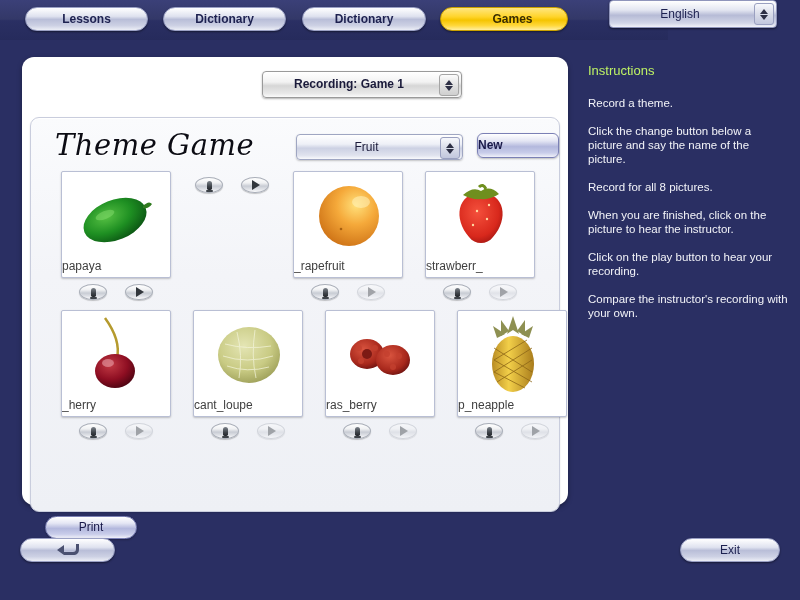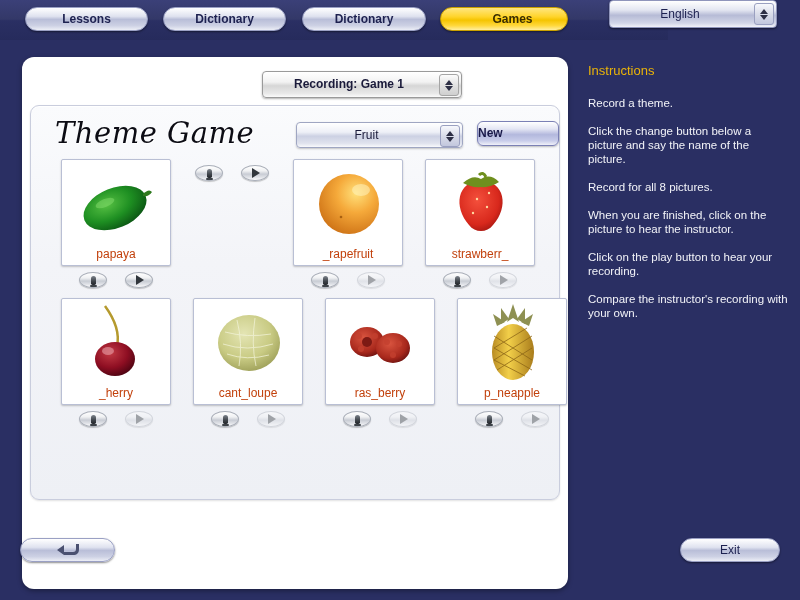--- a/index.html
+++ b/index.html
@@ -90,21 +90,21 @@
     width: 0; height: 0;
     border-left: 4px solid transparent;
     border-right: 4px solid transparent;
     border-top: 5px solid #2d2f45;
   }
 
   
   #main-panel {
     position: absolute;
     left: 22px; top: 57px;
-    width: 546px; height: 532px;
+    width: 546px; height: 448px;
     background: #ffffff;
     border-radius: 12px;
     box-shadow: 0 2px 5px rgba(0,0,0,0.35);
   }
 
   
   #recording-select {
     position: absolute;
     left: 240px; top: 14px;
     width: 200px; height: 27px;
@@ -123,21 +123,21 @@
     color: #1a1a3a;
   }
   #recording-select .stepper {
     background: linear-gradient(to bottom, #fcfcfc 0%, #e2e2e2 50%, #cfcfcf 100%);
     border: 1px solid #a5a5a5;
   }
 
   
   #game-panel {
     position: absolute;
-    left: 8px; top: 48px;
+    left: 8px; top: 60px;
     width: 530px; height: 395px;
     border-radius: 9px;
     border: 1px solid #c9cddd;
     background: linear-gradient(to bottom, #fafbfd 0%, #f3f4f8 40%, #eef0f5 100%);
     box-shadow: inset 0 1px 0 #fff, 0 1px 2px rgba(0,0,0,0.12);
   }
 
   #theme-title {
     position: absolute;
     left: 24px; top: 10px;
@@ -210,23 +210,23 @@
     overflow: hidden;
   }
   .pic-art {
     position: absolute;
     left: 3px; top: 3px;
     width: 104px; height: 80px;
   }
   .pic-label {
     position: absolute;
     left: 0; right: 0; bottom: 4px;
-    text-align: center;
-    font-size: 12px;
-    color: #c2410c;
+    text-align: left;
+    font-size: 12px;
+    color: #404040;
   }
 
   .btn-row {
     display: flex;
     justify-content: center;
     gap: 18px;
     margin-top: 6px;
   }
   .ctl-btn {
     width: 28px; height: 16px;
@@ -280,21 +280,21 @@
   }
 
   
   #instructions {
     position: absolute;
     left: 588px; top: 63px;
     width: 200px;
   }
   #instr-title {
     font-size: 13px;
-    color: #eab308;
+    color: #bef264;
     margin-bottom: 18px;
   }
   .instr-line {
     font-size: 11.5px;
     color: #f2f3f8;
     line-height: 14px;
     margin-bottom: 14px;
   }
 
   
@@ -583,20 +583,21 @@
                 <span class="mic-glyph"></span>
               </div>
               <div class="ctl-btn disabled">
                 <span class="play-glyph"></span>
               </div>
             </div>
           </div>
         </div>
       </div>
 
+    <div id="print-button">Print</div>
   </div>
 </div>
 
 <div id="instructions">
   <div id="instr-title">Instructions</div>
   <div id="instr-lines">
       <div class="instr-line">Record a theme.</div>
       <div class="instr-line">Click the change button below a picture and say the name of the picture.</div>
       <div class="instr-line">Record for all 8 pictures.</div>
       <div class="instr-line">When you are finished, click on the picture to hear the instructor.</div>

